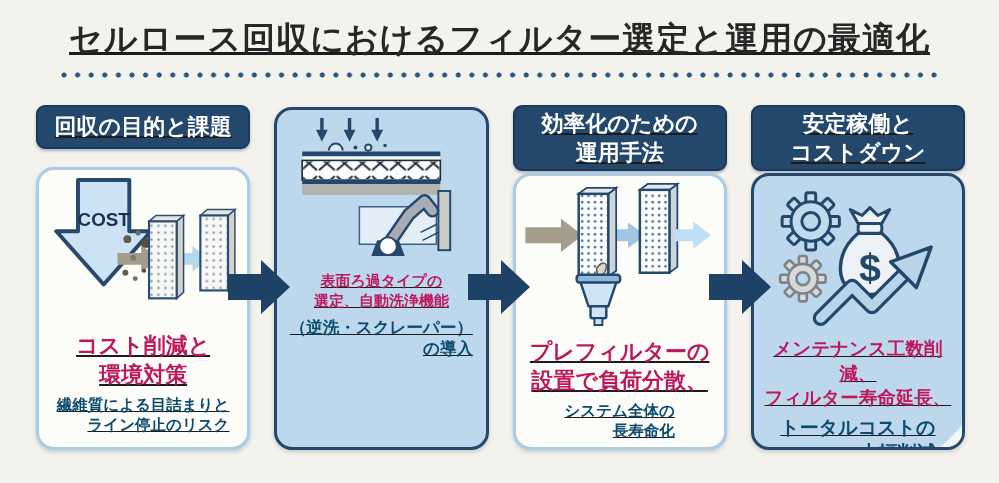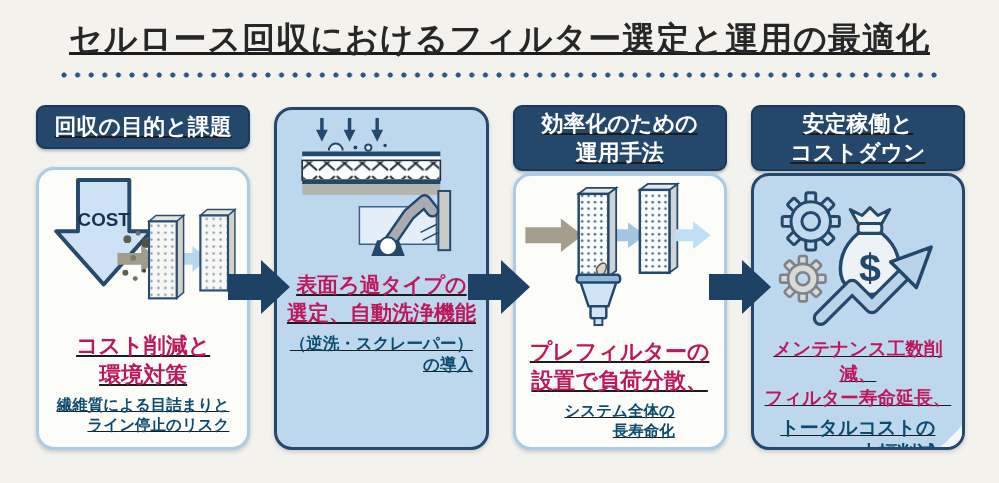--- a/index.html
+++ b/index.html
@@ -94,21 +94,21 @@
   }
   .sub-text{
     margin-top:6px;
     font-weight:700;
     line-height:1.3;
     text-align:right;
     white-space:pre-line;
     color:#0c4a6e;
   }
   .col--1 .main-text{font-size:22px;}
-  .col--2 .main-text{font-size:21px;}
+  .col--2 .main-text{font-size:15px;}
   .col--3 .main-text{font-size:22px;}
   .col--4 .main-text{font-size:18.5px;}
   .col--1 .sub-text{font-size:15.5px;}
   .col--2 .sub-text{font-size:16.5px;}
   .col--3 .sub-text{font-size:15.5px;}
   .col--4 .sub-text{font-size:19px;}
   
   .flow-arrow{
     position:absolute;
     width:64px;height:64px;

